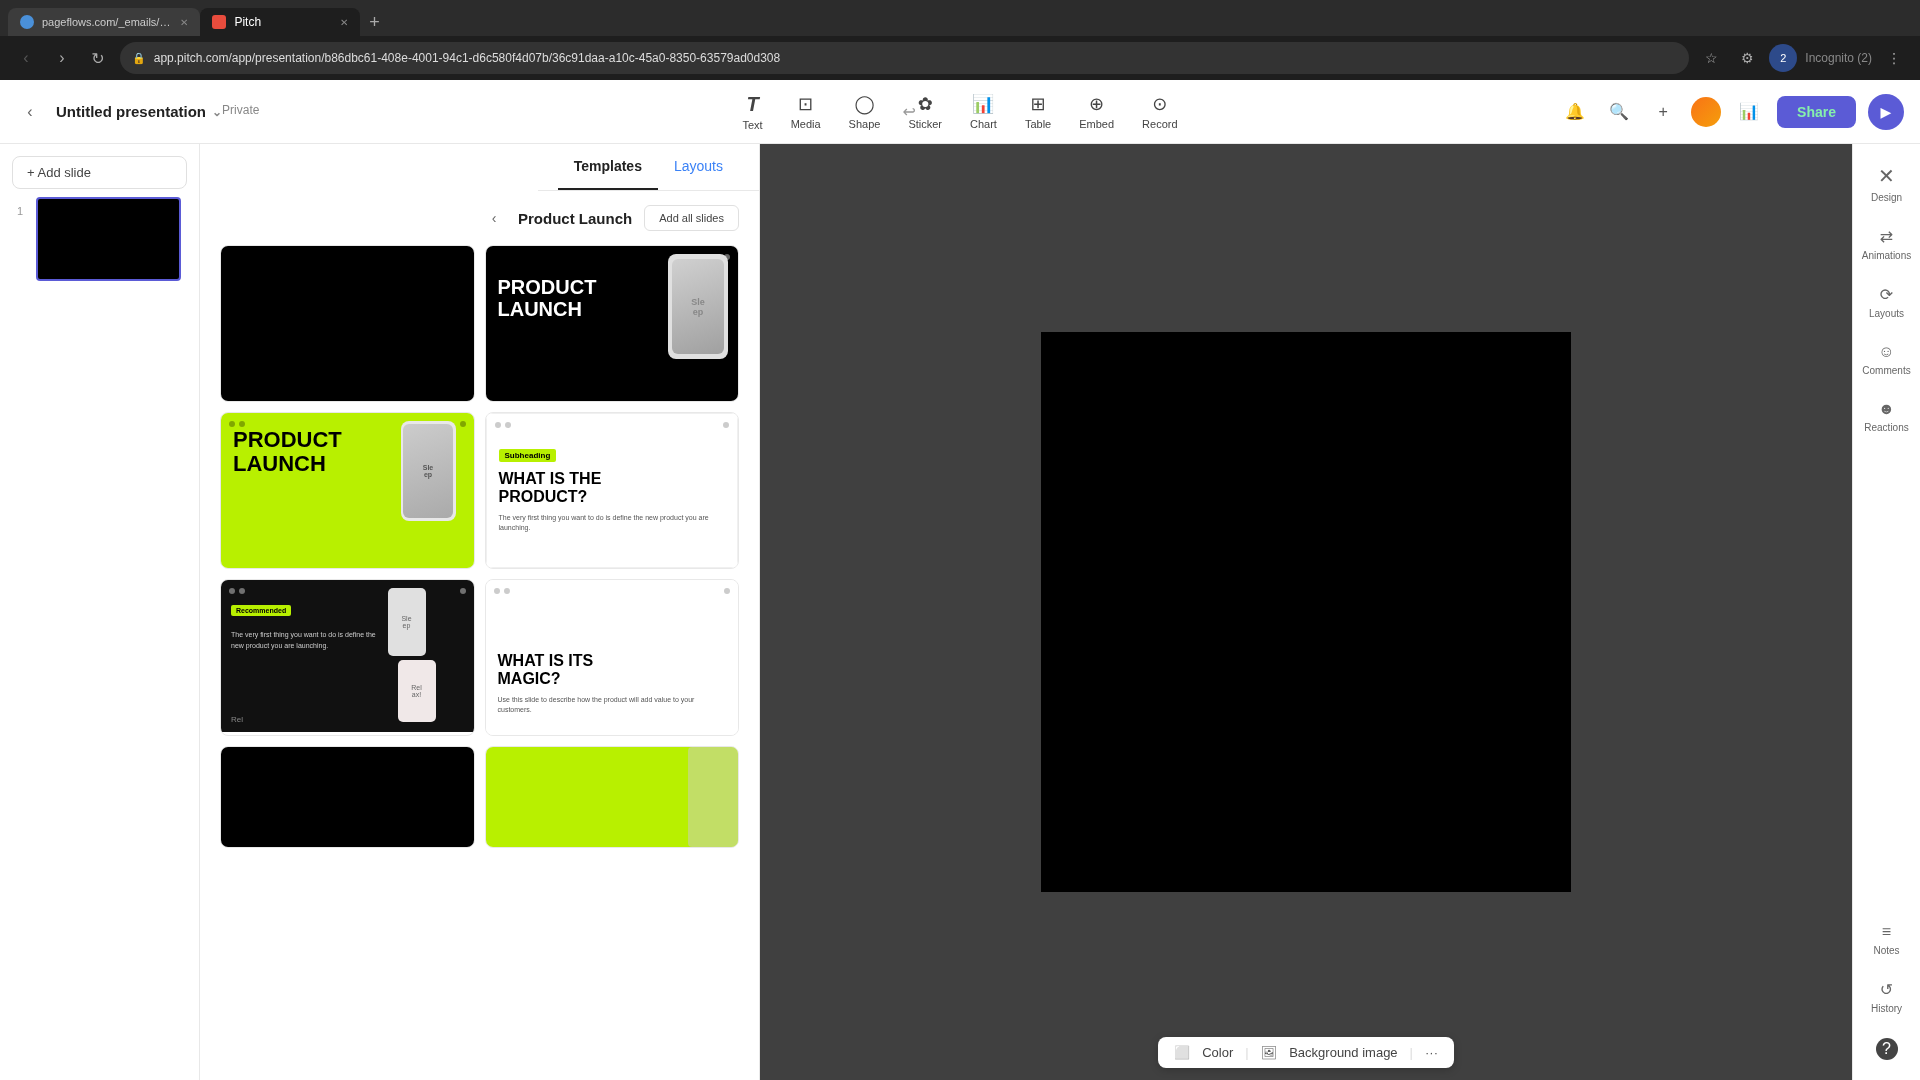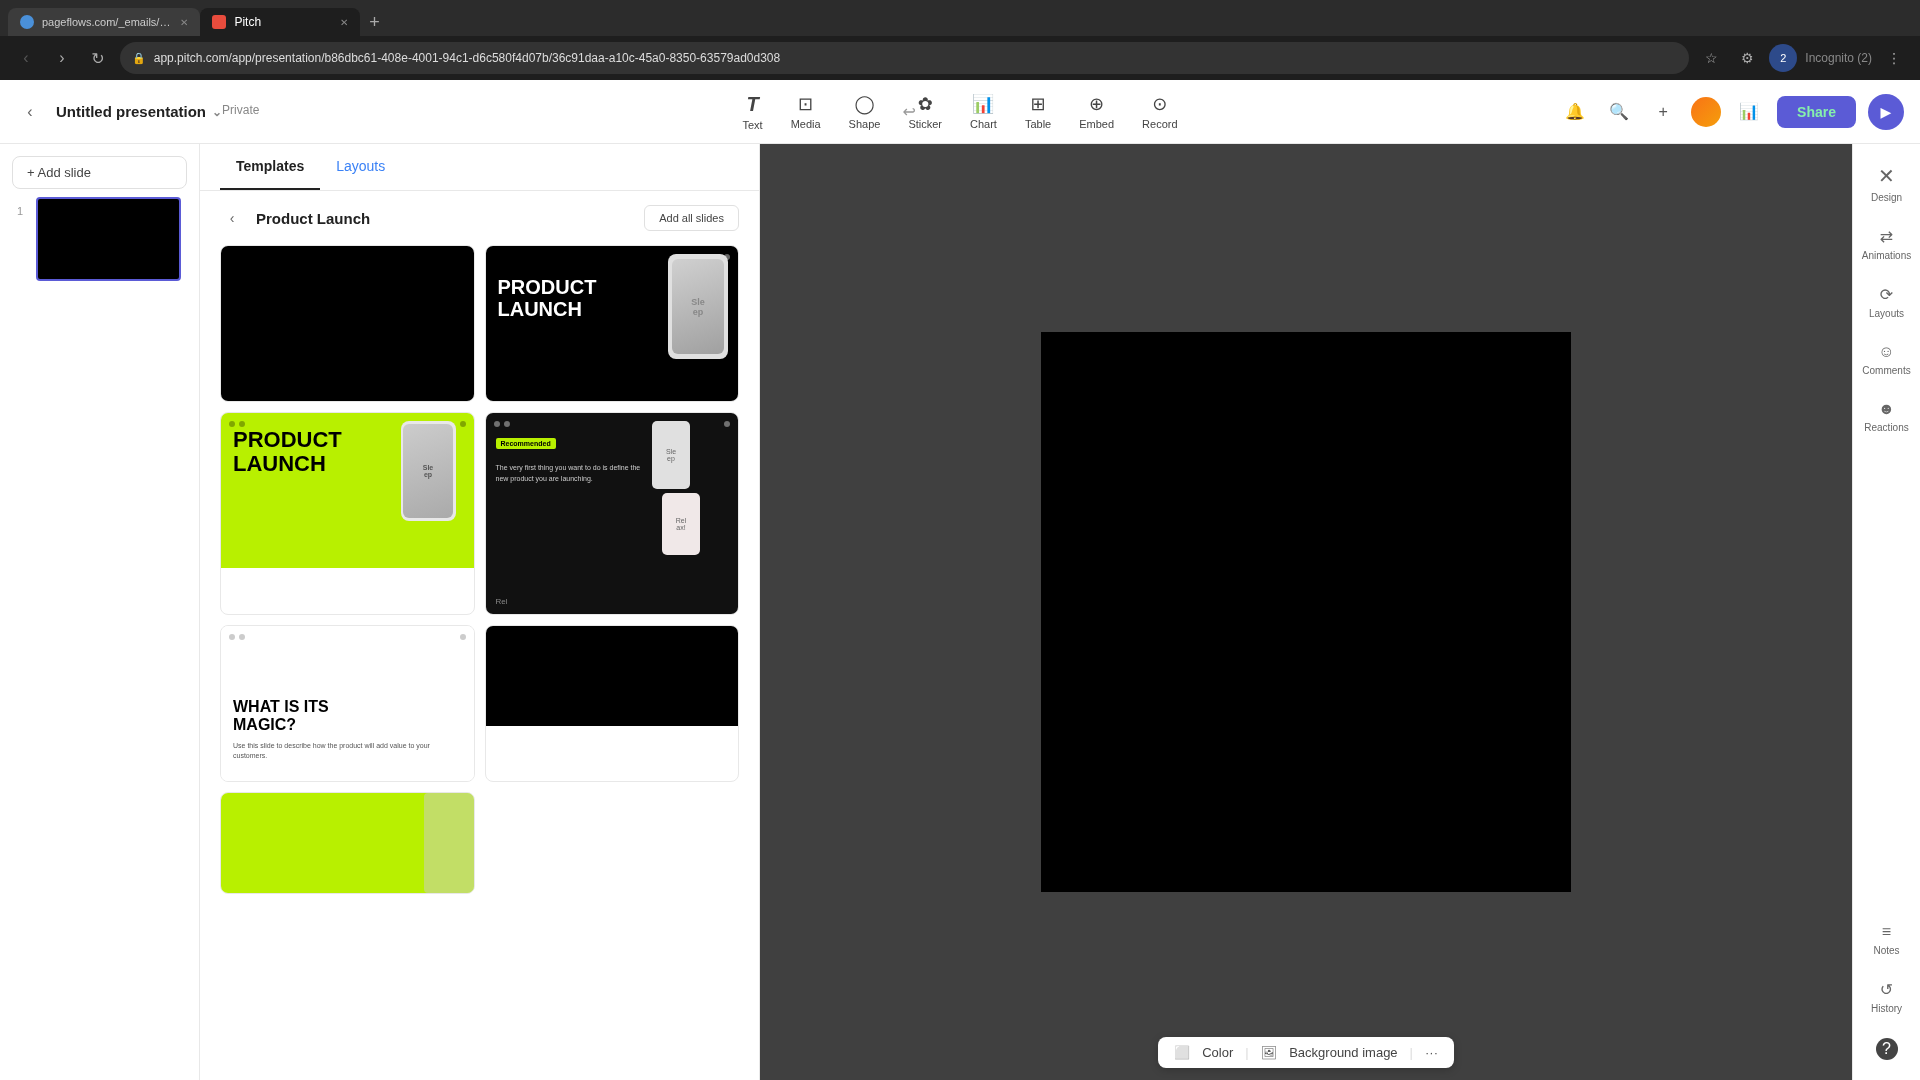--- a/index.html
+++ b/index.html
@@ -45,21 +45,21 @@
     .main-content { display: flex; flex: 1; overflow: hidden; }
 
     
     .left-sidebar { width: 200px; background: #fff; border-right: 1px solid #e8e8e8; display: flex; flex-direction: column; padding: 12px; gap: 8px; }
     .add-slide-btn { display: flex; align-items: center; gap: 6px; background: #fff; border: 1px solid #e0e0e0; border-radius: 8px; padding: 8px 14px; font-size: 13px; color: #444; cursor: pointer; font-weight: 500; }
     .slide-thumbnail-container { display: flex; gap: 8px; align-items: flex-start; }
     .slide-number { font-size: 11px; color: #999; width: 16px; text-align: center; margin-top: 8px; }
     .slide-thumbnail { width: 145px; height: 84px; background: #000; border-radius: 4px; border: 2px solid #5b5bd6; cursor: pointer; }
 
     
-    .template-panel { width: 560px; background: #fff; border-right: 1px solid #e8e8e8; display: flex; flex-direction: column; overflow: hidden; }
+    .template-panel { width: 560px; background: #fff; border-right: 1px solid #e8e8e8; display: flex; flex-direction: column; overflow: hidden; align-items: flex-end; }
     .template-tabs { display: flex; border-bottom: 1px solid #e8e8e8; padding: 0 20px; }
     .template-tab { padding: 14px 16px; font-size: 14px; color: #3b82f6; cursor: pointer; border-bottom: 2px solid transparent; }
     .template-tab.active { color: #222; font-weight: 600; border-bottom-color: #222; }
     .template-header { display: flex; align-items: center; padding: 14px 20px; gap: 12px; }
     .template-back-btn { width: 24px; height: 24px; display: flex; align-items: center; justify-content: center; color: #666; font-size: 14px; cursor: pointer; }
     .template-title { font-size: 15px; font-weight: 600; color: #222; flex: 1; }
     .add-all-btn { background: #fff; border: 1px solid #e0e0e0; border-radius: 6px; padding: 6px 14px; font-size: 11px; color: #444; cursor: pointer; }
     .template-grid { display: grid; grid-template-columns: 1fr 1fr; gap: 10px; padding: 0 20px 20px; overflow-y: auto; }
     .template-card { border-radius: 8px; overflow: hidden; cursor: pointer; border: 1px solid #e8e8e8; }
 
@@ -75,21 +75,21 @@
     .slide-green-text { position: absolute; left: 12px; top: 15px; color: #000; font-size: 22px; font-weight: 900; line-height: 1.1; font-family: 'Arial Black', sans-serif; text-transform: uppercase; }
     .dots-indicator { position: absolute; top: 8px; left: 8px; display: flex; gap: 4px; }
     .dot { width: 6px; height: 6px; background: rgba(0,0,0,0.3); border-radius: 50%; }
     .dots-right { position: absolute; top: 8px; right: 8px; }
     
     .slide-what { background: #fff; height: 155px; position: relative; padding: 12px; border: 1px solid #f0f0f0; }
     .slide-tag { background: #b8f000; padding: 2px 6px; font-size: 8px; font-weight: 600; border-radius: 2px; display: inline-block; margin-bottom: 8px; }
     .slide-what-title { font-size: 16px; font-weight: 900; color: #000; font-family: 'Arial Black', sans-serif; line-height: 1.1; margin-bottom: 8px; text-transform: uppercase; }
     .slide-what-body { font-size: 7px; color: #555; line-height: 1.4; }
     
-    .slide-dark-phones { background: #111; height: 201px; position: relative; overflow: hidden; }
+    .slide-dark-phones { background: #111; height: 152px; position: relative; overflow: hidden; }
     .green-label { background: #b8f000; padding: 2px 5px; font-size: 7px; font-weight: 700; border-radius: 2px; color: #000; }
     
     .slide-magic { background: #fff; height: 155px; position: relative; padding: 12px; }
     .slide-magic-title { font-size: 16px; font-weight: 900; color: #000; font-family: 'Arial Black', sans-serif; line-height: 1.1; margin-bottom: 8px; text-transform: uppercase; margin-top: 16px; }
     .slide-magic-body { font-size: 7px; color: #555; line-height: 1.4; }
     
     .slide-bottom-black { background: #000; height: 100px; }
     .slide-bottom-green { background: #b8f000; height: 100px; position: relative; overflow: hidden; }
 
     
@@ -262,20 +262,36 @@
               <div style="width:55px;height:100px;background:#e8e8e8;border-radius:8px;display:flex;align-items:center;justify-content:center;overflow:hidden;">
                 <div style="width:50px;height:94px;background:linear-gradient(160deg,#ccc,#aaa);border-radius:6px;display:flex;flex-direction:column;align-items:center;justify-content:center;">
                   <div style="font-size:7px;color:#555;font-weight:600;">Sle</div>
                   <div style="font-size:7px;color:#555;font-weight:600;">ep</div>
                 </div>
               </div>
             </div>
           </div>
         </div>
 
+        <div class="template-card">
+          <div class="slide-what">
+            <div class="dots-indicator">
+              <div class="dot" style="background:#ccc;"></div>
+              <div class="dot" style="background:#ccc;"></div>
+            </div>
+            <div class="dots-right">
+              <div class="dot" style="background:#ccc;"></div>
+            </div>
+            <div style="margin-top:18px;">
+              <div class="slide-tag">Subheading</div>
+              <div class="slide-what-title">WHAT IS THE<br>PRODUCT?</div>
+              <div class="slide-what-body">The very first thing you want to do is define the new product you are launching.</div>
+            </div>
+          </div>
+        </div>
 
         <div class="template-card">
           <div class="slide-dark-phones">
             <div class="dots-indicator">
               <div class="dot" style="background:rgba(255,255,255,0.4);"></div>
               <div class="dot" style="background:rgba(255,255,255,0.4);"></div>
             </div>
             <div class="dots-right">
               <div class="dot" style="background:rgba(255,255,255,0.4);"></div>
             </div>

